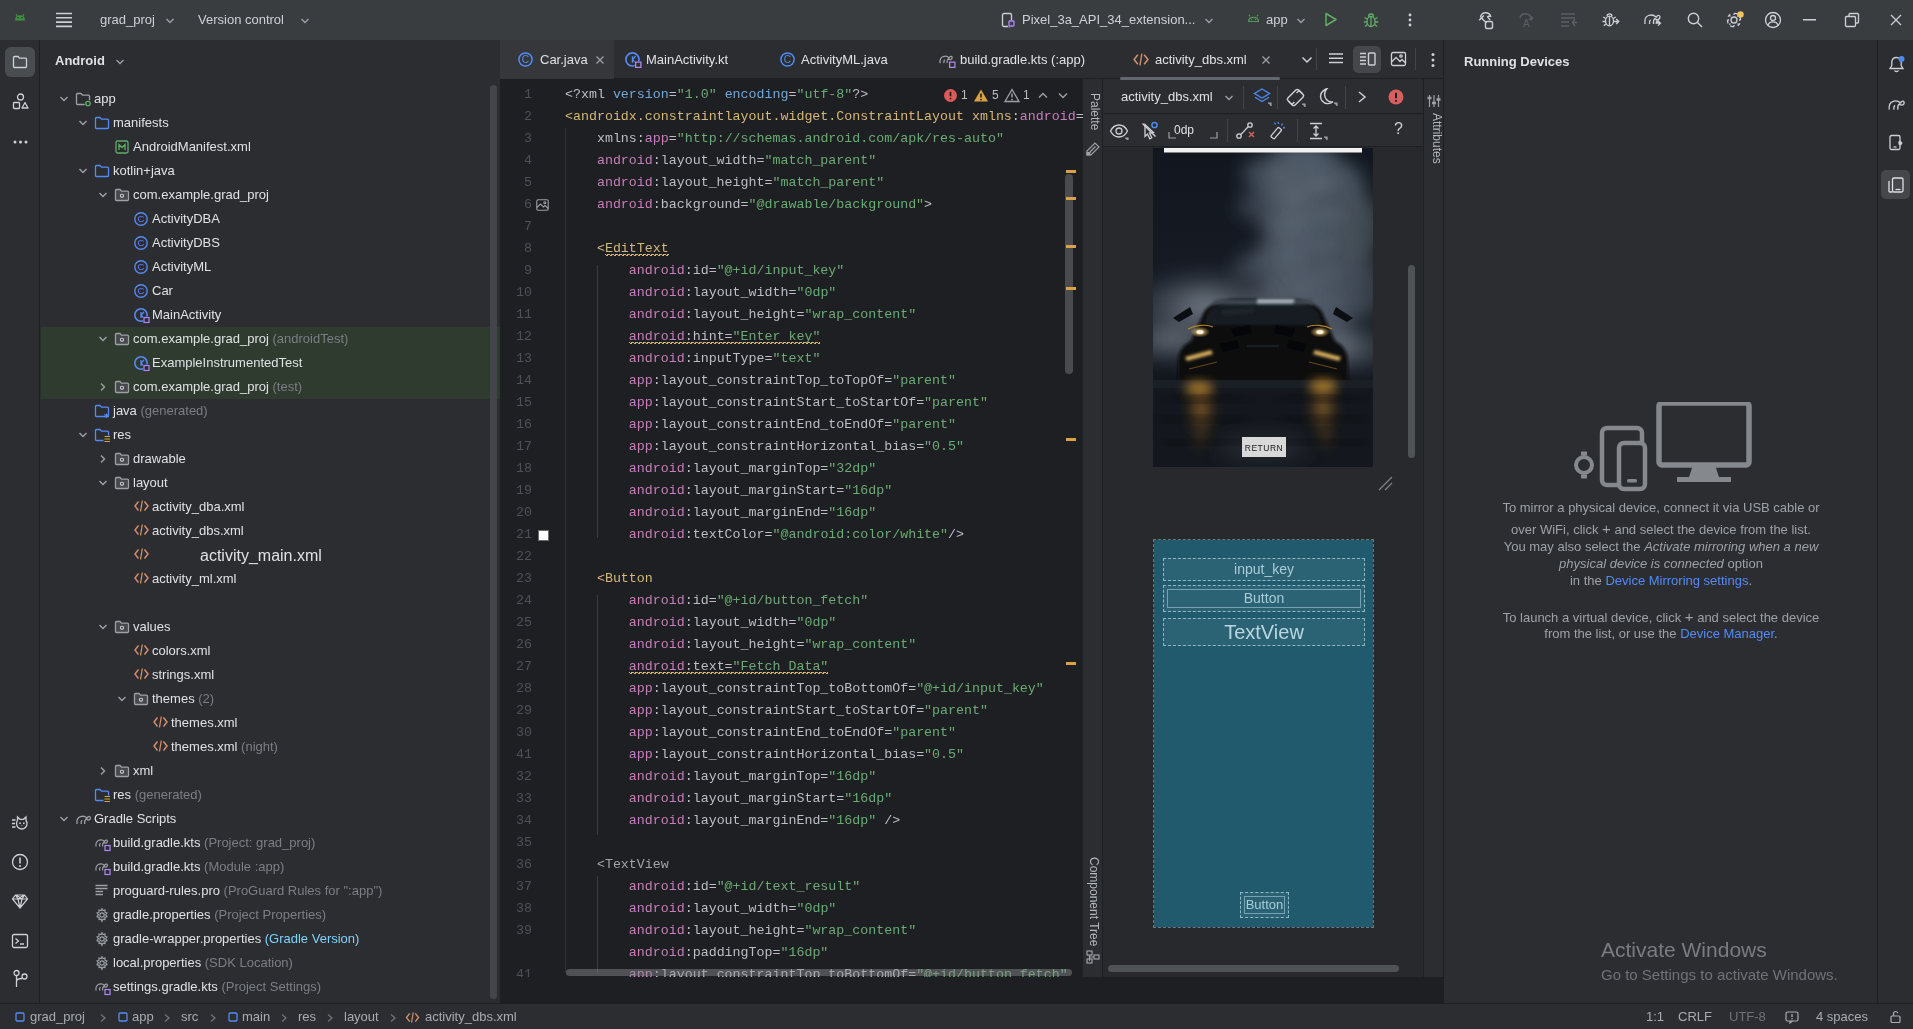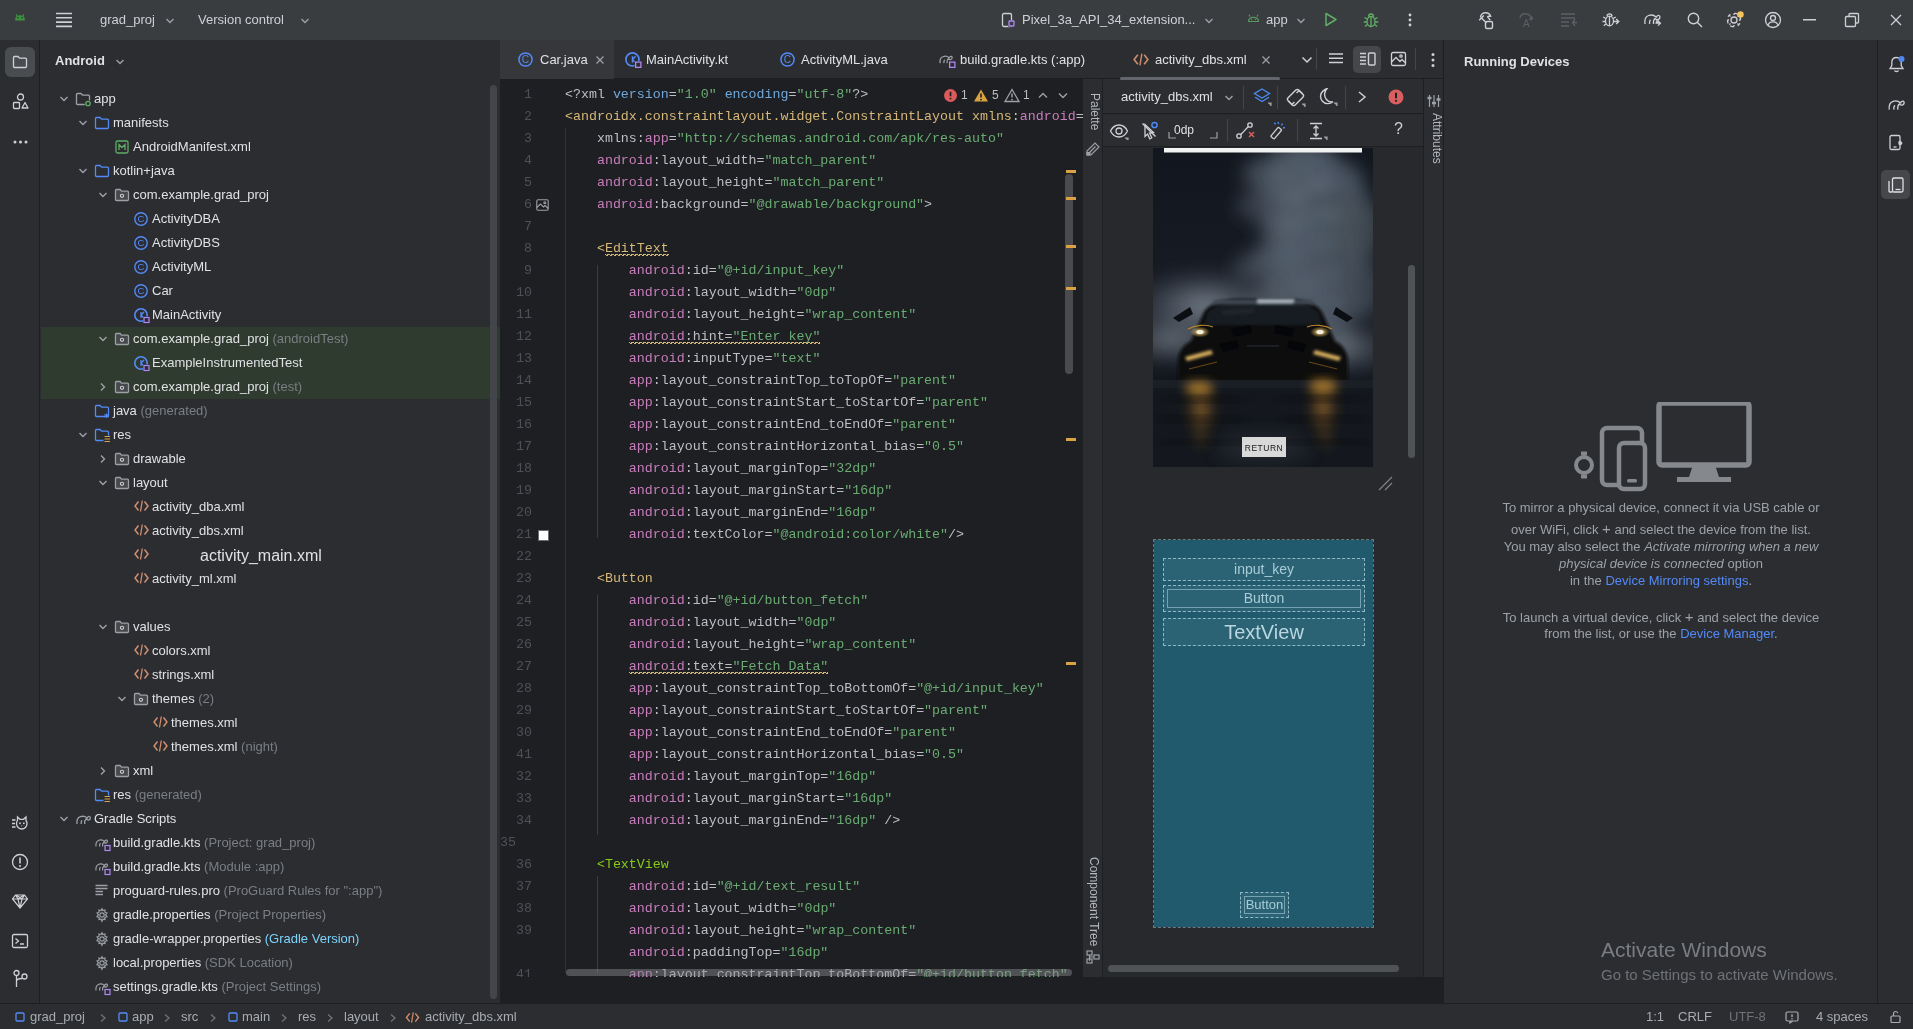--- a/index.html
+++ b/index.html
@@ -620,21 +620,21 @@
       <div class="abs" style="right:0;top:533px;height:22px;line-height:22px;">25</div>
       <div class="abs" style="right:0;top:555px;height:22px;line-height:22px;">26</div>
       <div class="abs" style="right:0;top:577px;height:22px;line-height:22px;">27</div>
       <div class="abs" style="right:0;top:599px;height:22px;line-height:22px;">28</div>
       <div class="abs" style="right:0;top:621px;height:22px;line-height:22px;">29</div>
       <div class="abs" style="right:0;top:643px;height:22px;line-height:22px;">30</div>
       <div class="abs" style="right:0;top:665px;height:22px;line-height:22px;">41</div>
       <div class="abs" style="right:0;top:687px;height:22px;line-height:22px;">32</div>
       <div class="abs" style="right:0;top:709px;height:22px;line-height:22px;">33</div>
       <div class="abs" style="right:0;top:731px;height:22px;line-height:22px;">34</div>
-      <div class="abs" style="right:16px;top:753px;height:22px;line-height:22px;">35</div>
+      <div class="abs" style="right:0;top:753px;height:22px;line-height:22px;">35</div>
       <div class="abs" style="right:0;top:775px;height:22px;line-height:22px;">36</div>
       <div class="abs" style="right:0;top:797px;height:22px;line-height:22px;">37</div>
       <div class="abs" style="right:0;top:819px;height:22px;line-height:22px;">38</div>
       <div class="abs" style="right:0;top:841px;height:22px;line-height:22px;">39</div>
       <div class="abs" style="right:0;top:905px;height:22px;line-height:22px;text-align:center;">40</div>
       <div class="abs" style="right:0;top:885px;height:22px;line-height:22px;">41</div>
     </div>
 
     <svg class="abs" style="left:536px;top:199px;" width="13" height="12" viewBox="0 0 13 12" fill="none" stroke="#9da0a6" stroke-width="1.1">
       <rect x="0.8" y="0.8" width="11.4" height="10.4" rx="1.2"></rect>
@@ -677,21 +677,21 @@
       <div class="abs" style="left:0;top:555px;height:22px;line-height:22px;white-space:pre;"><span style="color:#bcbec4;">&nbsp;&nbsp;&nbsp;&nbsp;&nbsp;&nbsp;&nbsp;&nbsp;</span><span style="color:#c77dbb;">android</span><span style="color:#bcbec4;">:</span><span style="color:#bcbec4;">layout_height</span><span style="color:#bcbec4;">=</span><span style="color:#6aab73;">"wrap_content"</span></div>
       <div class="abs" style="left:0;top:577px;height:22px;line-height:22px;white-space:pre;"><span style="color:#bcbec4;">&nbsp;&nbsp;&nbsp;&nbsp;&nbsp;&nbsp;&nbsp;&nbsp;</span><span style="color:#c77dbb;border-bottom:1px dashed transparent;background-image:linear-gradient(135deg, #d5b778 25%, transparent 25%, transparent 50%, #d5b778 50%, #d5b778 75%, transparent 75%);background-size:4px 2px;background-repeat:repeat-x;background-position:0 100%;">android</span><span style="color:#bcbec4;border-bottom:1px dashed transparent;background-image:linear-gradient(135deg, #d5b778 25%, transparent 25%, transparent 50%, #d5b778 50%, #d5b778 75%, transparent 75%);background-size:4px 2px;background-repeat:repeat-x;background-position:0 100%;">:</span><span style="color:#bcbec4;border-bottom:1px dashed transparent;background-image:linear-gradient(135deg, #d5b778 25%, transparent 25%, transparent 50%, #d5b778 50%, #d5b778 75%, transparent 75%);background-size:4px 2px;background-repeat:repeat-x;background-position:0 100%;">text</span><span style="color:#bcbec4;border-bottom:1px dashed transparent;background-image:linear-gradient(135deg, #d5b778 25%, transparent 25%, transparent 50%, #d5b778 50%, #d5b778 75%, transparent 75%);background-size:4px 2px;background-repeat:repeat-x;background-position:0 100%;">=</span><span style="color:#6aab73;border-bottom:1px dashed transparent;background-image:linear-gradient(135deg, #d5b778 25%, transparent 25%, transparent 50%, #d5b778 50%, #d5b778 75%, transparent 75%);background-size:4px 2px;background-repeat:repeat-x;background-position:0 100%;">"Fetch&nbsp;Data"</span></div>
       <div class="abs" style="left:0;top:599px;height:22px;line-height:22px;white-space:pre;"><span style="color:#bcbec4;">&nbsp;&nbsp;&nbsp;&nbsp;&nbsp;&nbsp;&nbsp;&nbsp;</span><span style="color:#c77dbb;">app</span><span style="color:#bcbec4;">:</span><span style="color:#bcbec4;">layout_constraintTop_toBottomOf</span><span style="color:#bcbec4;">=</span><span style="color:#6aab73;">"@+id/input_key"</span></div>
       <div class="abs" style="left:0;top:621px;height:22px;line-height:22px;white-space:pre;"><span style="color:#bcbec4;">&nbsp;&nbsp;&nbsp;&nbsp;&nbsp;&nbsp;&nbsp;&nbsp;</span><span style="color:#c77dbb;">app</span><span style="color:#bcbec4;">:</span><span style="color:#bcbec4;">layout_constraintStart_toStartOf</span><span style="color:#bcbec4;">=</span><span style="color:#6aab73;">"parent"</span></div>
       <div class="abs" style="left:0;top:643px;height:22px;line-height:22px;white-space:pre;"><span style="color:#bcbec4;">&nbsp;&nbsp;&nbsp;&nbsp;&nbsp;&nbsp;&nbsp;&nbsp;</span><span style="color:#c77dbb;">app</span><span style="color:#bcbec4;">:</span><span style="color:#bcbec4;">layout_constraintEnd_toEndOf</span><span style="color:#bcbec4;">=</span><span style="color:#6aab73;">"parent"</span></div>
       <div class="abs" style="left:0;top:665px;height:22px;line-height:22px;white-space:pre;"><span style="color:#bcbec4;">&nbsp;&nbsp;&nbsp;&nbsp;&nbsp;&nbsp;&nbsp;&nbsp;</span><span style="color:#c77dbb;">app</span><span style="color:#bcbec4;">:</span><span style="color:#bcbec4;">layout_constraintHorizontal_bias</span><span style="color:#bcbec4;">=</span><span style="color:#6aab73;">"0.5"</span></div>
       <div class="abs" style="left:0;top:687px;height:22px;line-height:22px;white-space:pre;"><span style="color:#bcbec4;">&nbsp;&nbsp;&nbsp;&nbsp;&nbsp;&nbsp;&nbsp;&nbsp;</span><span style="color:#c77dbb;">android</span><span style="color:#bcbec4;">:</span><span style="color:#bcbec4;">layout_marginTop</span><span style="color:#bcbec4;">=</span><span style="color:#6aab73;">"16dp"</span></div>
       <div class="abs" style="left:0;top:709px;height:22px;line-height:22px;white-space:pre;"><span style="color:#bcbec4;">&nbsp;&nbsp;&nbsp;&nbsp;&nbsp;&nbsp;&nbsp;&nbsp;</span><span style="color:#c77dbb;">android</span><span style="color:#bcbec4;">:</span><span style="color:#bcbec4;">layout_marginStart</span><span style="color:#bcbec4;">=</span><span style="color:#6aab73;">"16dp"</span></div>
       <div class="abs" style="left:0;top:731px;height:22px;line-height:22px;white-space:pre;"><span style="color:#bcbec4;">&nbsp;&nbsp;&nbsp;&nbsp;&nbsp;&nbsp;&nbsp;&nbsp;</span><span style="color:#c77dbb;">android</span><span style="color:#bcbec4;">:</span><span style="color:#bcbec4;">layout_marginEnd</span><span style="color:#bcbec4;">=</span><span style="color:#6aab73;">"16dp"</span><span style="color:#bcbec4;">&nbsp;/&gt;</span></div>
       <div class="abs" style="left:0;top:753px;height:22px;line-height:22px;white-space:pre;"></div>
-      <div class="abs" style="left:0;top:775px;height:22px;line-height:22px;white-space:pre;"><span style="color:#bcbec4;">&nbsp;&nbsp;&nbsp;&nbsp;</span><span style="color:#84cc16;">&lt;TextView</span></div>
+      <div class="abs" style="left:0;top:775px;height:22px;line-height:22px;white-space:pre;"><span style="color:#bcbec4;">&nbsp;&nbsp;&nbsp;&nbsp;</span><span style="color:#a3a3a3;">&lt;TextView</span></div>
       <div class="abs" style="left:0;top:797px;height:22px;line-height:22px;white-space:pre;"><span style="color:#bcbec4;">&nbsp;&nbsp;&nbsp;&nbsp;&nbsp;&nbsp;&nbsp;&nbsp;</span><span style="color:#c77dbb;">android</span><span style="color:#bcbec4;">:</span><span style="color:#bcbec4;">id</span><span style="color:#bcbec4;">=</span><span style="color:#6aab73;">"@+id/text_result"</span></div>
       <div class="abs" style="left:0;top:819px;height:22px;line-height:22px;white-space:pre;"><span style="color:#bcbec4;">&nbsp;&nbsp;&nbsp;&nbsp;&nbsp;&nbsp;&nbsp;&nbsp;</span><span style="color:#c77dbb;">android</span><span style="color:#bcbec4;">:</span><span style="color:#bcbec4;">layout_width</span><span style="color:#bcbec4;">=</span><span style="color:#6aab73;">"0dp"</span></div>
       <div class="abs" style="left:0;top:841px;height:22px;line-height:22px;white-space:pre;"><span style="color:#bcbec4;">&nbsp;&nbsp;&nbsp;&nbsp;&nbsp;&nbsp;&nbsp;&nbsp;</span><span style="color:#c77dbb;">android</span><span style="color:#bcbec4;">:</span><span style="color:#bcbec4;">layout_height</span><span style="color:#bcbec4;">=</span><span style="color:#6aab73;">"wrap_content"</span></div>
       <div class="abs" style="left:0;top:863px;height:22px;line-height:22px;white-space:pre;"><span style="color:#bcbec4;">&nbsp;&nbsp;&nbsp;&nbsp;&nbsp;&nbsp;&nbsp;&nbsp;</span><span style="color:#c77dbb;">android</span><span style="color:#bcbec4;">:</span><span style="color:#bcbec4;">paddingTop</span><span style="color:#bcbec4;">=</span><span style="color:#6aab73;">"16dp"</span></div>
       <div class="abs" style="left:0;top:885px;height:22px;line-height:22px;white-space:pre;"><span style="color:#bcbec4;">&nbsp;&nbsp;&nbsp;&nbsp;&nbsp;&nbsp;&nbsp;&nbsp;</span><span style="color:#c77dbb;">app</span><span style="color:#bcbec4;">:</span><span style="color:#bcbec4;">layout_constraintTop_toBottomOf</span><span style="color:#bcbec4;">=</span><span style="color:#6aab73;">"@+id/button_fetch"</span></div>
     </div>
 
     <div class="abs" style="left:941px;top:87px;width:136px;height:18px;font-size:12px;color:#bcbec4;">
       <svg class="abs" style="left:2px;top:1px;" width="15" height="15" viewBox="0 0 15 15">
         <circle cx="7.5" cy="7.5" r="6.5" fill="#db5a5a"></circle>

